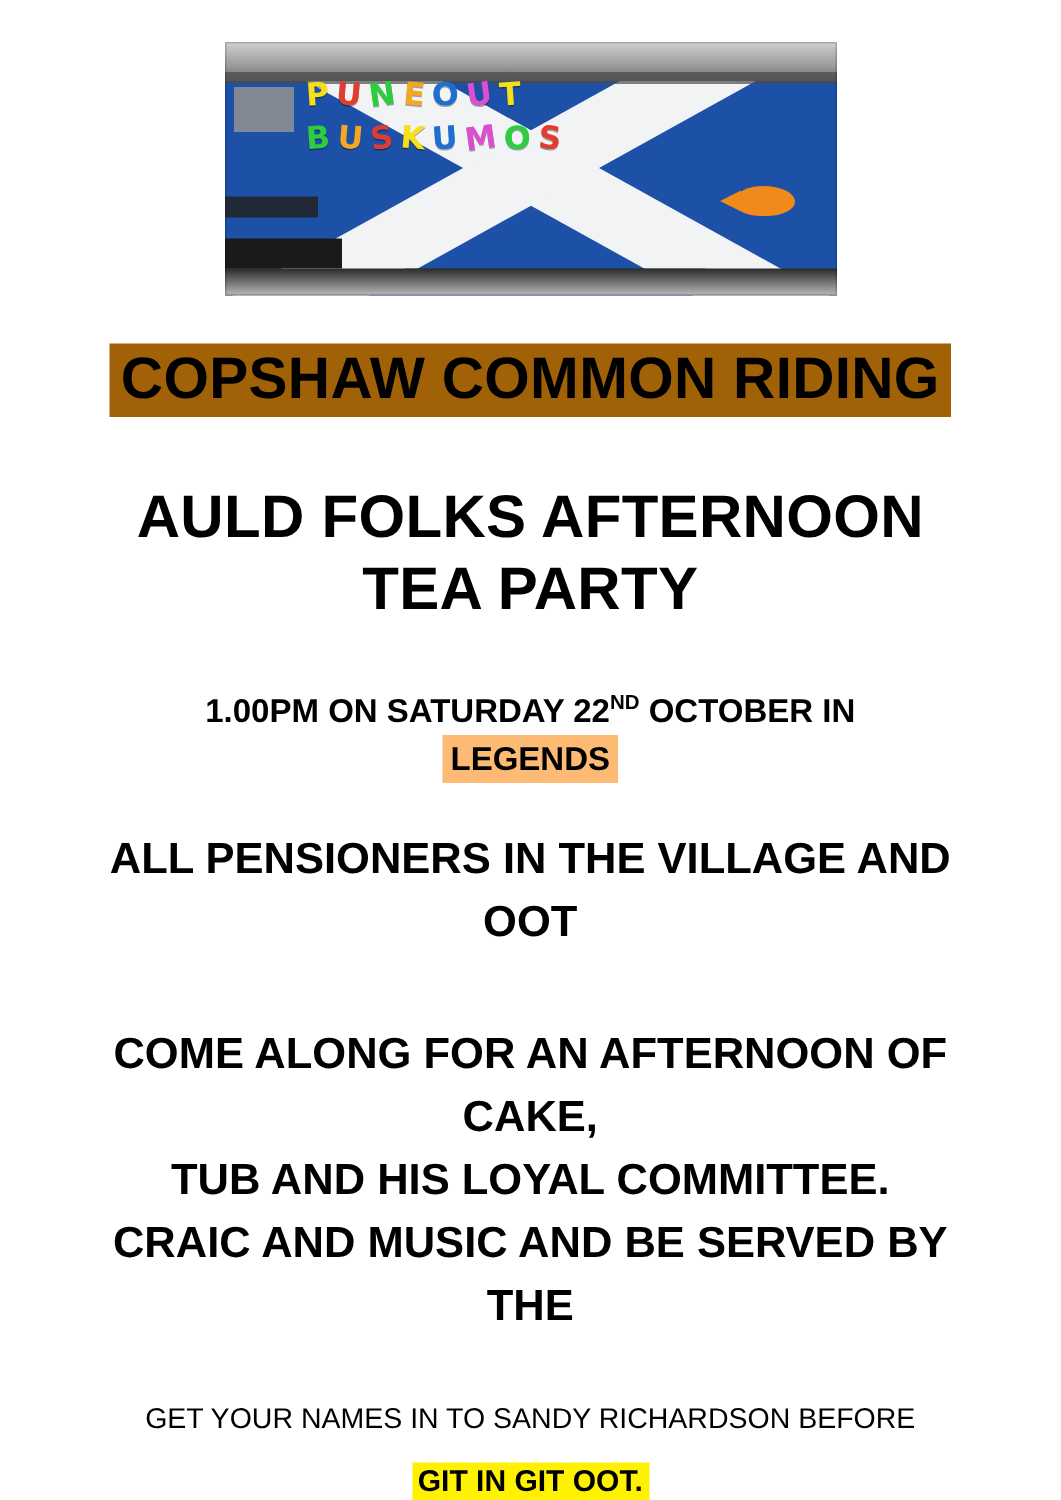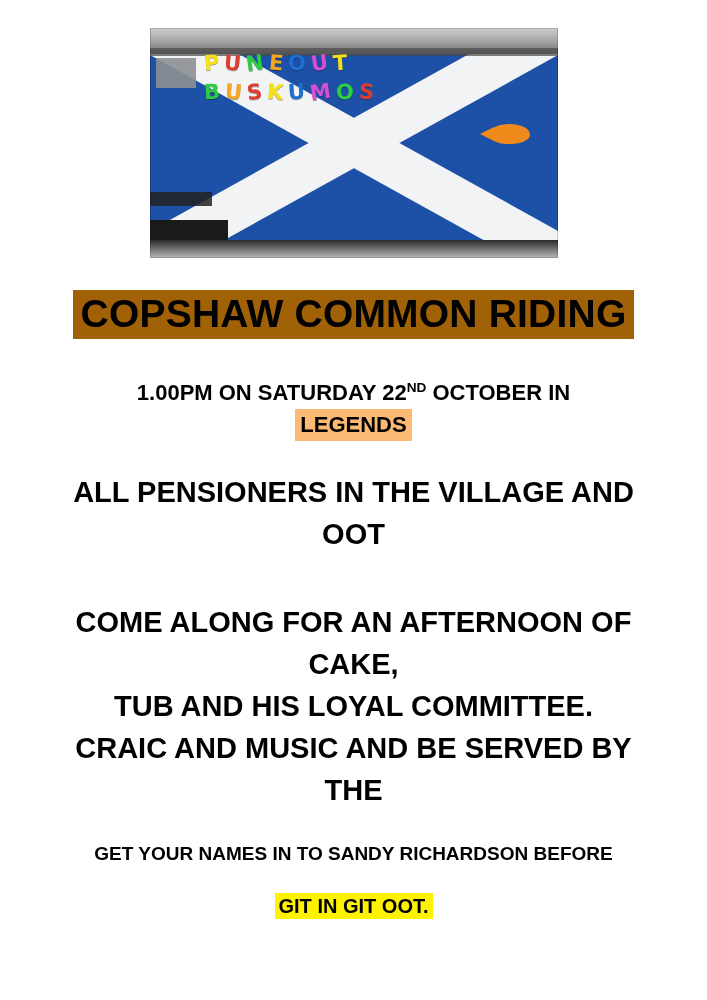--- a/index.html
+++ b/index.html
@@ -211,30 +211,30 @@
     margin-top: 30px;
     font-size: 29px;
     font-weight: bold;
     text-align: center;
     line-height: 1.45;
     width: 610px;
   }
   .para.p2 { margin-top: 46px; width: 620px; }
 
   .notice {
-    margin-top: 30px;
+    margin-top: 42px;
     font-size: 19px;
-    font-weight: bold;
+    font-weight: normal;
     text-align: center;
     line-height: 1.4;
     width: 640px;
   }
 
   .footer {
-    margin-top: 27px;
+    margin-top: 16px;
     text-align: center;
   }
   .footer .hl {
     background: #fff200;
     font-size: 20px;
     font-weight: bold;
     padding: 2px 4px;
   }
 </style>
 </head>
@@ -269,20 +269,24 @@
       <div class="bottom-strip"></div>
       <div class="bottom-shadow"></div>
     </div>
     <div class="photo-edge"></div>
   </div>
 
   <div class="title-line">
     <span class="hl-yellow">COPSHAW COMMON RIDING</span>
   </div>
 
+  <div class="subtitle">
+    <div>AULD FOLKS AFTERNOON</div>
+    <div>TEA PARTY</div>
+  </div>
 
   <div class="when">
     <div>
       <span>1.00PM ON SATURDAY 22</span><sup>ND</sup><span> OCTOBER IN</span>
     </div>
     <div>
       <span class="hl-red">LEGENDS</span>
     </div>
   </div>
 

